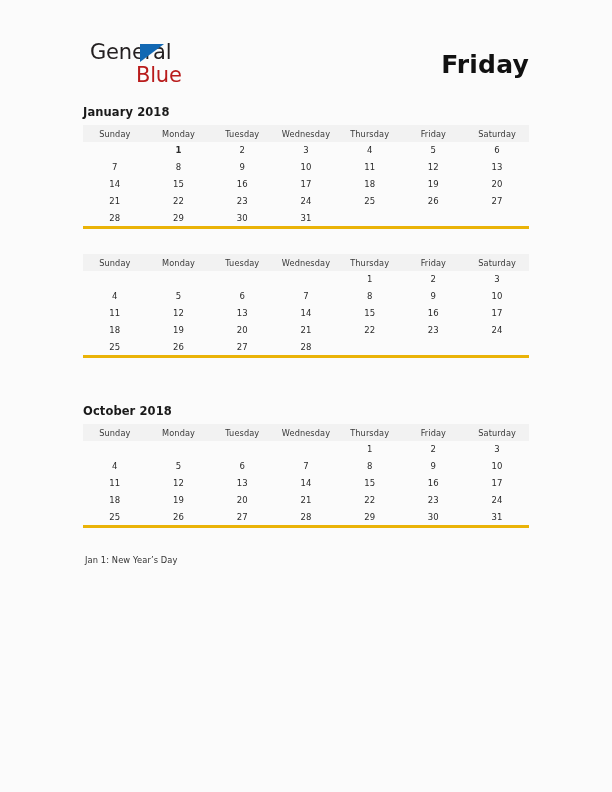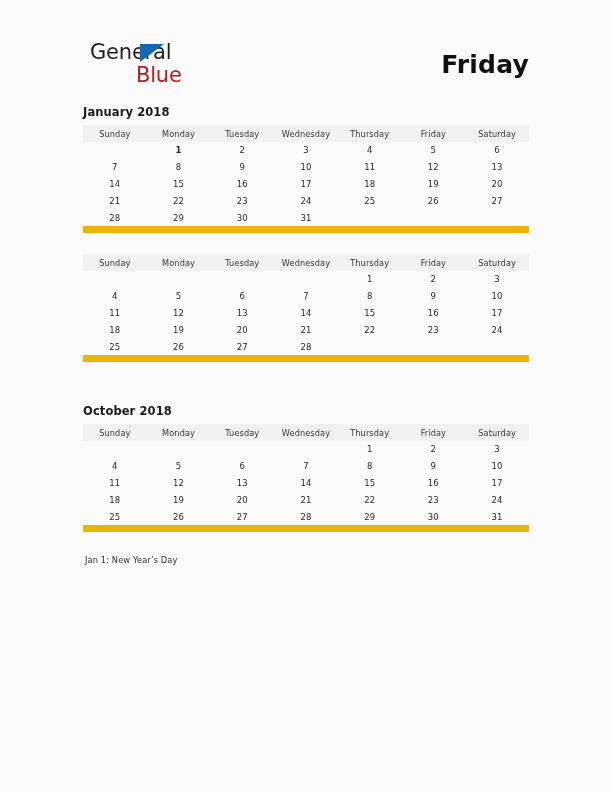--- a/index.html
+++ b/index.html
@@ -115,21 +115,21 @@
   table.month-table td {
     font-size: 8.5px;
     color: #2b2b2b;
     text-align: center;
     height: 16.8px;
     padding: 0;
     border: none;
     letter-spacing: 0.1px;
   }
   table.month-table tbody tr:last-child td {
-    border-bottom: 7px solid #eab308;
+    border-bottom: 3px solid #eab308;
   }
   td.holiday {
     color: #d40000;
     font-weight: bold;
   }
   td.empty { color: transparent; }
 
   
   .notes {
     position: absolute;

